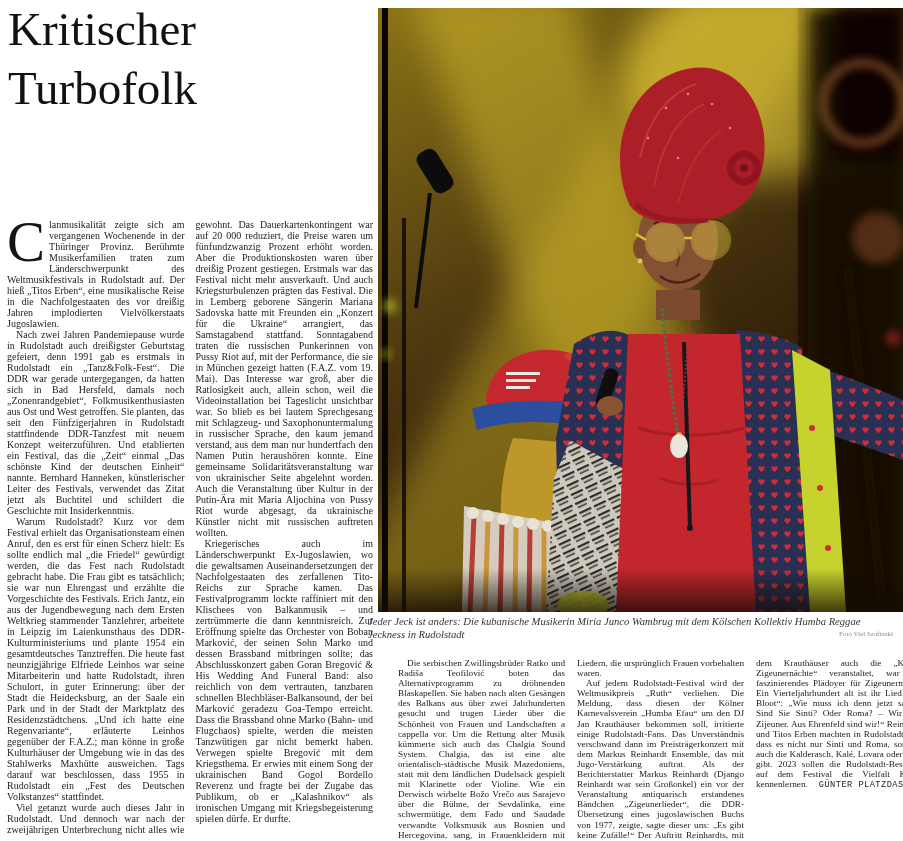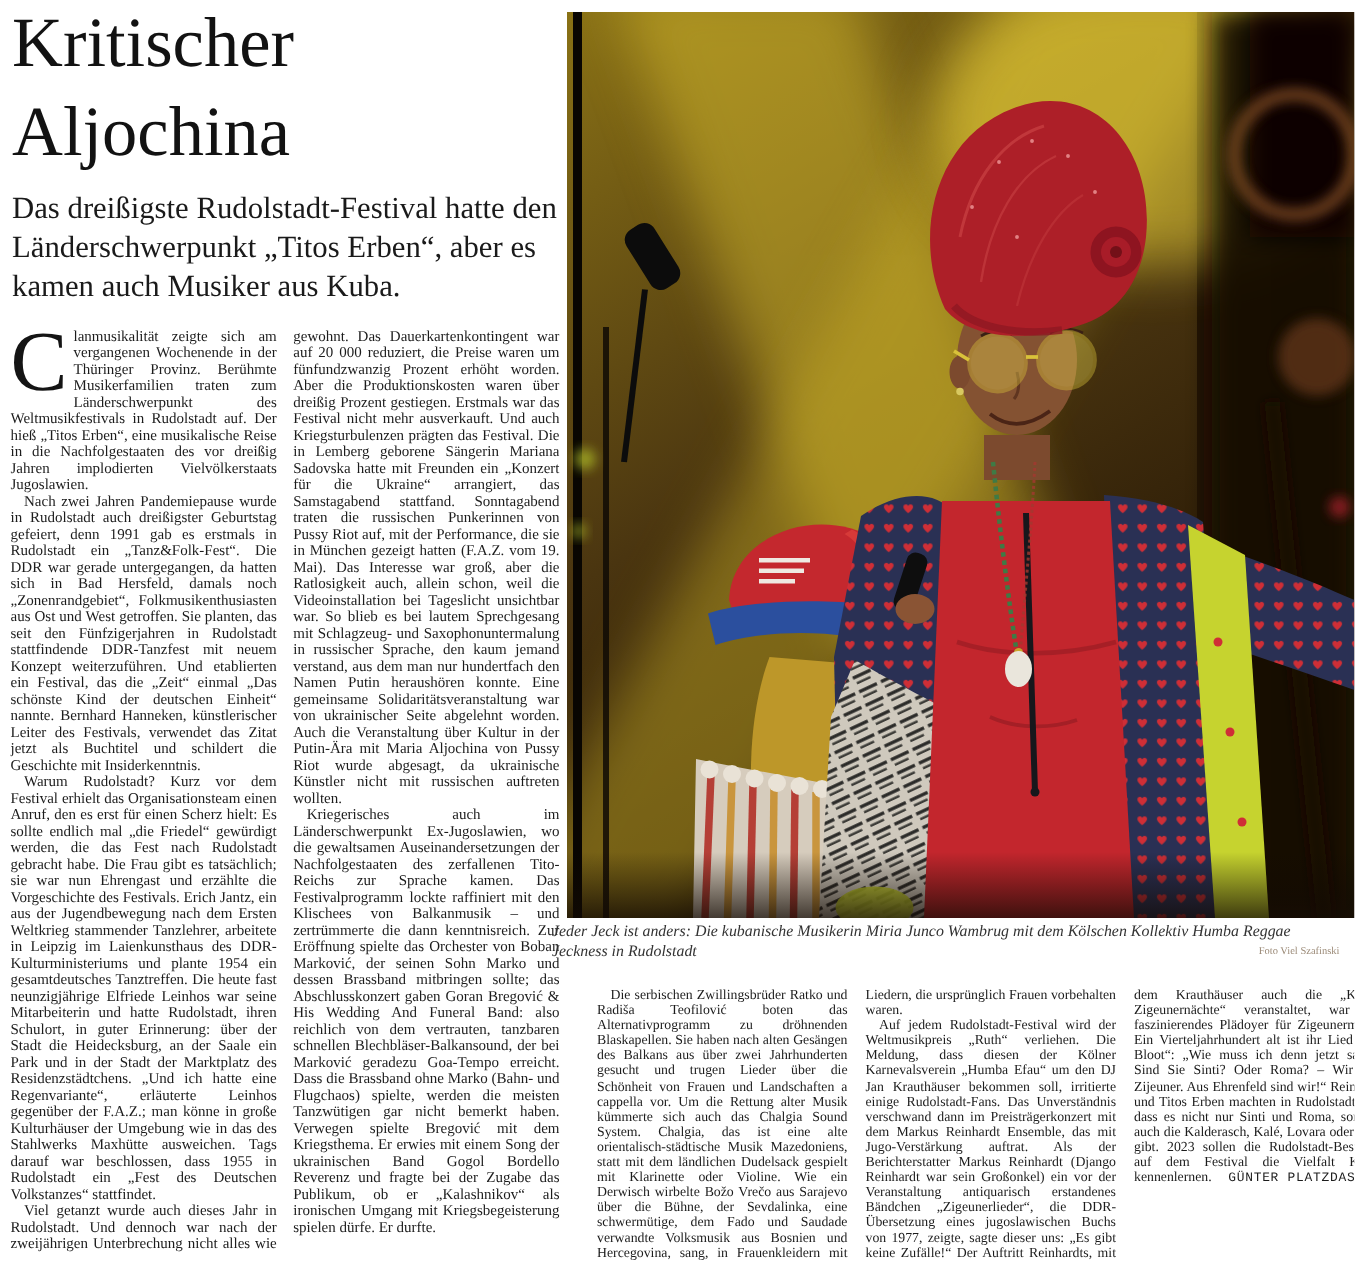--- a/index.html
+++ b/index.html
@@ -22,24 +22,23 @@
         font-style:italic;color:#333;}
   .credit{position:absolute;right:0;bottom:1px;font-style:normal;font-size:7px;color:#9b8a77;}
 </style>
 </head>
 <body>
 
 <div class="page">
 
   <div class="hl">
     <div>Kritischer</div>
-    <div>Aljochina</div>
-  </div>
-
-  <div class="sub">Das dreißigste Rudolstadt-Festival hatte den Länderschwerpunkt „Titos Erben“, aber es kamen auch Musiker aus Kuba.</div>
+    <div>Turbofolk</div>
+  </div>
+
 
   <div class="cols main">
     <p class="first"><span class="dc">C</span><span>lanmusikalität zeigte sich am vergangenen Wochenende in der Thüringer Provinz. Berühmte Musikerfamilien traten zum Länderschwerpunkt des Weltmusikfestivals in Rudolstadt auf. Der hieß „Titos Erben“, eine musikalische Reise in die Nachfolgestaaten des vor dreißig Jahren implodierten Vielvölkerstaats Jugoslawien.</span></p>
     <p>Nach zwei Jahren Pandemiepause wurde in Rudolstadt auch dreißigster Geburtstag gefeiert, denn 1991 gab es erstmals in Rudolstadt ein „Tanz&amp;Folk-Fest“. Die DDR war gerade untergegangen, da hatten sich in Bad Hersfeld, damals noch „Zonenrandgebiet“, Folkmusikenthusiasten aus Ost und West getroffen. Sie planten, das seit den Fünfzigerjahren in Rudolstadt stattfindende DDR-Tanzfest mit neuem Konzept weiterzuführen. Und etablierten ein Festival, das die „Zeit“ einmal „Das schönste Kind der deutschen Einheit“ nannte. Bernhard Hanneken, künstlerischer Leiter des Festivals, verwendet das Zitat jetzt als Buchtitel und schildert die Geschichte mit Insiderkenntnis.</p>
     <p>Warum Rudolstadt? Kurz vor dem Festival erhielt das Organisationsteam einen Anruf, den es erst für einen Scherz hielt: Es sollte endlich mal „die Friedel“ gewürdigt werden, die das Fest nach Rudolstadt gebracht habe. Die Frau gibt es tatsächlich; sie war nun Ehrengast und erzählte die Vorgeschichte des Festivals. Erich Jantz, ein aus der Jugendbewegung nach dem Ersten Weltkrieg stammender Tanzlehrer, arbeitete in Leipzig im Laienkunsthaus des DDR-Kulturministeriums und plante 1954 ein gesamtdeutsches Tanztreffen. Die heute fast neunzigjährige Elfriede Leinhos war seine Mitarbeiterin und hatte Rudolstadt, ihren Schulort, in guter Erinnerung: über der Stadt die Heidecksburg, an der Saale ein Park und in der Stadt der Marktplatz des Residenzstädtchens. „Und ich hatte eine Regenvariante“, erläuterte Leinhos gegenüber der F.A.Z.; man könne in große Kulturhäuser der Umgebung wie in das des Stahlwerks Maxhütte ausweichen. Tags darauf war beschlossen, dass 1955 in Rudolstadt ein „Fest des Deutschen Volkstanzes“ stattfindet.</p>
     <p>Viel getanzt wurde auch dieses Jahr in Rudolstadt. Und dennoch war nach der zweijährigen Unterbrechung nicht alles wie gewohnt. Das Dauerkartenkontingent war auf 20 000 reduziert, die Preise waren um fünfundzwanzig Prozent erhöht worden. Aber die Produktionskosten waren über dreißig Prozent gestiegen. Erstmals war das Festival nicht mehr ausverkauft. Und auch Kriegsturbulenzen prägten das Festival. Die in Lemberg geborene Sängerin Mariana Sadovska hatte mit Freunden ein „Konzert für die Ukraine“ arrangiert, das Samstagabend stattfand. Sonntagabend traten die russischen Punkerinnen von Pussy Riot auf, mit der Performance, die sie in München gezeigt hatten (F.A.Z. vom 19. Mai). Das Interesse war groß, aber die Ratlosigkeit auch, allein schon, weil die Videoinstallation bei Tageslicht unsichtbar war. So blieb es bei lautem Sprechgesang mit Schlagzeug- und Saxophonuntermalung in russischer Sprache, den kaum jemand verstand, aus dem man nur hundertfach den Namen Putin heraushören konnte. Eine gemeinsame Solidaritätsveranstaltung war von ukrainischer Seite abgelehnt worden. Auch die Veranstaltung über Kultur in der Putin-Ära mit Maria Aljochina von Pussy Riot wurde abgesagt, da ukrainische Künstler nicht mit russischen auftreten wollten.</p>
     <p>Kriegerisches auch im Länderschwerpunkt Ex-Jugoslawien, wo die gewaltsamen Auseinandersetzungen der Nachfolgestaaten des zerfallenen Tito-Reichs zur Sprache kamen. Das Festivalprogramm lockte raffiniert mit den Klischees von Balkanmusik – und zertrümmerte die dann kenntnisreich. Zur Eröffnung spielte das Orchester von Boban Marković, der seinen Sohn Marko und dessen Brassband mitbringen sollte; das Abschlusskonzert gaben Goran Bregović &amp; His Wedding And Funeral Band: also reichlich von dem vertrauten, tanzbaren schnellen Blechbläser-Balkansound, der bei Marković geradezu Goa-Tempo erreicht. Dass die Brassband ohne Marko (Bahn- und Flugchaos) spielte, werden die meisten Tanzwütigen gar nicht bemerkt haben. Verwegen spielte Bregović mit dem Kriegsthema. Er erwies mit einem Song der ukrainischen Band Gogol Bordello Reverenz und fragte bei der Zugabe das Publikum, ob er „Kalashnikov“ als ironischen Umgang mit Kriegsbegeisterung spielen dürfe. Er durfte.</p>
 
   </div>
 

